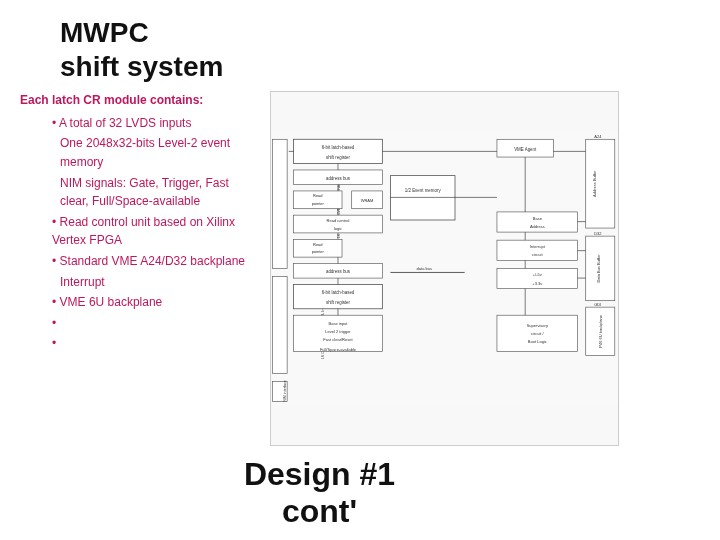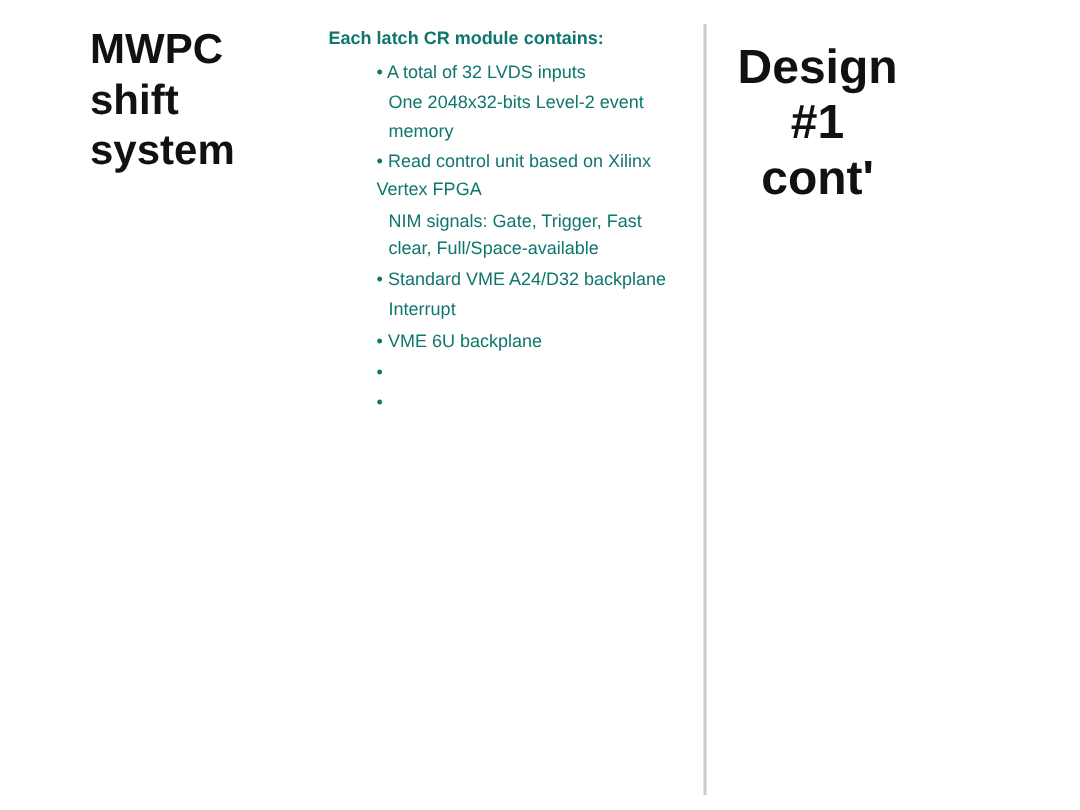--- a/index.html
+++ b/index.html
@@ -10,20 +10,21 @@
       font-family: Arial, sans-serif;
       overflow: hidden;
       position: relative;
     }
 
     .page {
       width: 639px;
       height: 540px;
       background: #fff;
       display: flex;
+      flex-direction: column;
       padding: 16px 20px 10px 20px;
     }
 
     .title-area {
       margin-bottom: 8px;
     }
 
     .title {
       font-size: 28px;
       font-weight: bold;
@@ -35,21 +36,21 @@
     .content-row {
       display: flex;
       flex: 1;
       gap: 10px;
     }
 
     .left-text {
       width: 240px;
       flex-shrink: 0;
       font-size: 12px;
-      color: #0f766e;
+      color: #be185d;
       line-height: 1.55;
     }
 
     .left-text .section-title {
       font-weight: bold;
       margin-bottom: 4px;
     }
 
     .left-text ul {
       list-style: none;
@@ -94,22 +95,22 @@
       <span>shift system</span>
     </div>
   </div>
 
   <div class="content-row">
     <div class="left-text">
       <div class="section-title">Each latch CR module contains:</div>
       <ul>
         <li>• <span>A total of 32 LVDS inputs</span></li>
         <li style="padding-left:8px;"><span>One 2048x32-bits Level-2 event memory</span></li>
+        <li style="padding-left:8px;"><span>NIM signals: Gate, Trigger, Fast clear, Full/Space-available</span></li>
         <li>• <span>Read control unit based on Xilinx Vertex FPGA</span></li>
-        <li style="padding-left:8px;"><span>NIM signals: Gate, Trigger, Fast clear, Full/Space-available</span></li>
         <li>• <span>Standard VME A24/D32 backplane</span></li>
         <li style="padding-left:8px;"><span>Interrupt</span></li>
         <li>• <span>VME 6U backplane</span></li>
         <li>• <span></span></li>
         <li>• <span></span></li>
       </ul>
     </div>
 
     <div class="diagram-area">
       

